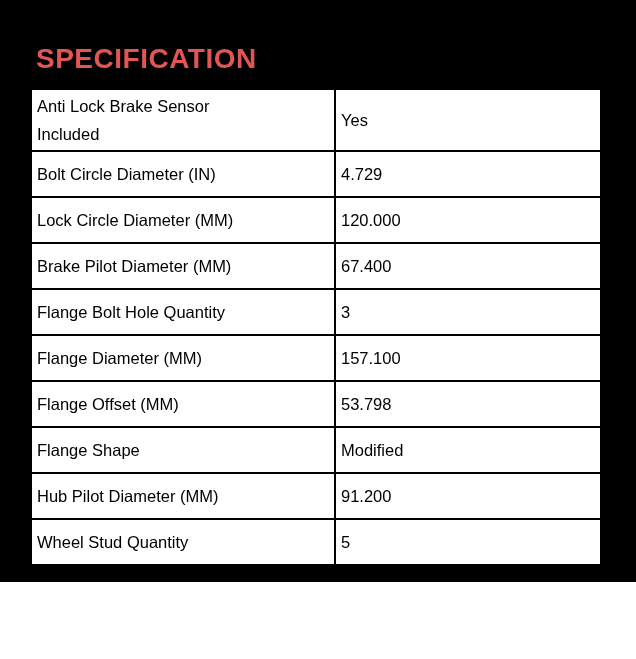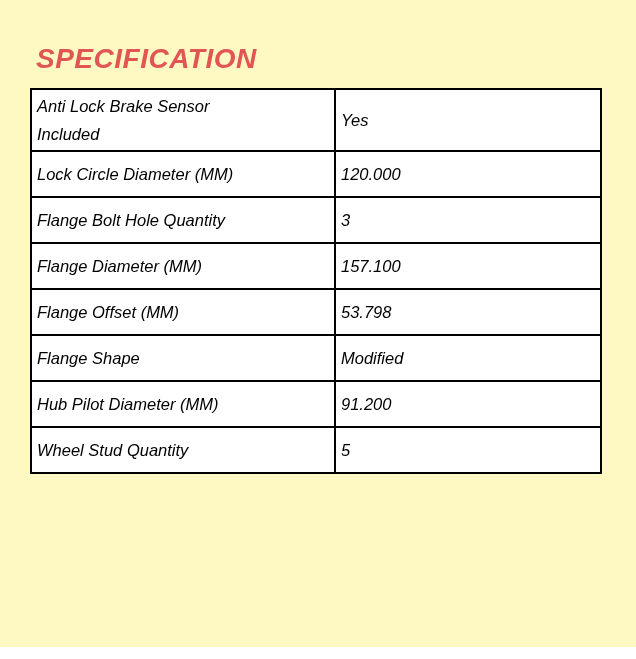--- a/index.html
+++ b/index.html
@@ -4,24 +4,23 @@
 <style>
   html, body {
     margin: 0;
     padding: 0;
     background: #ffffff;
     font-family: "Liberation Sans", sans-serif;
   }
   .page {
     position: relative;
     width: 636px;
-    height: 647px;
-    background: #fef9c3;
+    height: 582px;
+    background: #000000;
     overflow: hidden;
-    font-style: italic;
   }
   .spec-heading {
     position: absolute;
     left: 36px;
     top: 45px;
     margin: 0;
     font-size: 28px;
     line-height: 28px;
     font-weight: bold;
     color: #e15555;
@@ -66,22 +65,30 @@
 
   <h1 class="spec-heading">SPECIFICATION</h1>
 
   <table class="spec-table">
     <tbody>
       <tr class="row-tall">
         <td class="label-cell"><span class="lbl-wrap">Anti Lock Brake Sensor Included</span></td>
         <td class="value-cell"><span>Yes</span></td>
       </tr>
       <tr>
+        <td class="label-cell"><span>Bolt Circle Diameter (IN)</span></td>
+        <td class="value-cell"><span>4.729</span></td>
+      </tr>
+      <tr>
         <td class="label-cell"><span>Lock Circle Diameter (MM)</span></td>
         <td class="value-cell"><span>120.000</span></td>
+      </tr>
+      <tr>
+        <td class="label-cell"><span>Brake Pilot Diameter (MM)</span></td>
+        <td class="value-cell"><span>67.400</span></td>
       </tr>
       <tr>
         <td class="label-cell"><span>Flange Bolt Hole Quantity</span></td>
         <td class="value-cell"><span>3</span></td>
       </tr>
       <tr>
         <td class="label-cell"><span>Flange Diameter (MM)</span></td>
         <td class="value-cell"><span>157.100</span></td>
       </tr>
       <tr>

